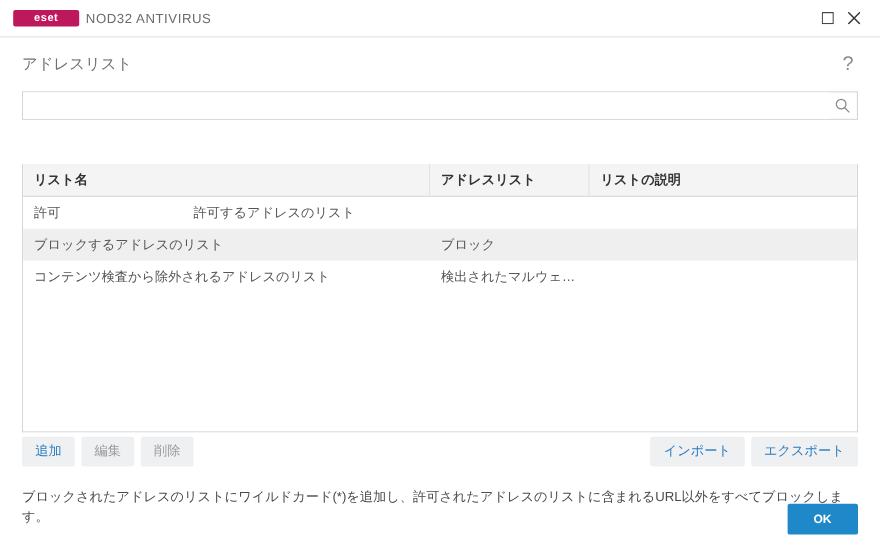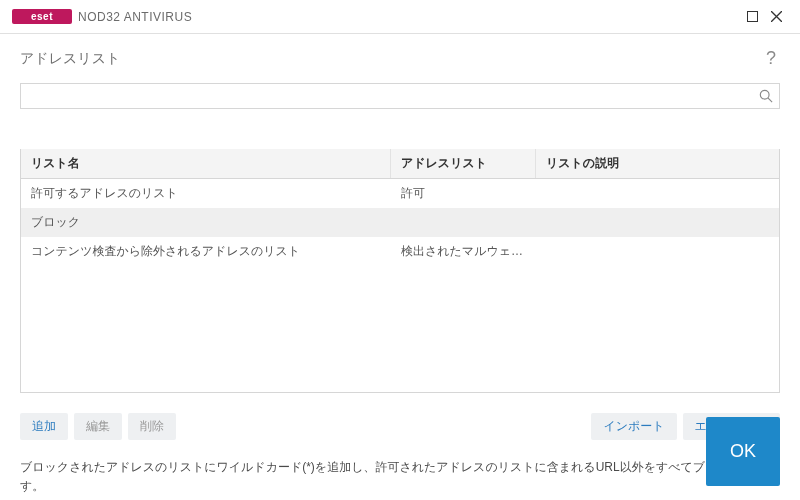--- a/index.html
+++ b/index.html
@@ -23,27 +23,27 @@
 .thead { display: flex; background: #f4f4f4; border-bottom: 1px solid #d6d6d6; }
 .th { padding: 6px 10px; font-size: 12px; color: #333; font-weight: bold; border-right: 1px solid #e2e2e2; }
 .th:last-child { border-right: none; }
 .col-name { flex: 0 0 370px; }
 .col-type { flex: 0 0 145px; }
 .col-desc { flex: 1; }
 .tbody { height: 213px; overflow-y: auto; background: #fff; }
 .tr { display: flex; padding: 4px 0; font-size: 12px; color: #555; }
 .tr.selected { background: #efefef; }
 .td { padding: 2px 10px; overflow: hidden; text-overflow: ellipsis; white-space: nowrap; }
-.actions { display: flex; align-items: flex-end; margin-top: 20px; gap: 6px; }
+.actions { display: flex; align-items: flex-end; margin-top: 4px; gap: 6px; }
 .actions-spacer { flex: 1; }
 .btn-flat { background: #eef0f2; border: none; padding: 5px 12px; font-size: 12px; color: #2b7bbf; cursor: pointer; border-radius: 2px; }
 .btn-flat.disabled { color: #9a9a9a; cursor: default; }
 .hint { padding: 18px 20px 0 20px; font-size: 12px; color: #4a4a4a; line-height: 1.6; }
 .footer { position: absolute; bottom: 14px; right: 20px; display: flex; gap: 10px; }
-.btn-primary { background: #1e88c9; color: #fff; border: none; padding: 24px 24px; font-size: 18px; cursor: pointer; border-radius: 2px; font-weight: normal; }
+.btn-primary { background: #1e88c9; color: #fff; border: none; padding: 8px 24px; font-size: 11px; cursor: pointer; border-radius: 2px; font-weight: bold; }
 .btn-secondary { background: #eef0f2; color: #2b7bbf; border: none; padding: 8px 18px; font-size: 13px; cursor: pointer; border-radius: 2px; }
 </style>
 </head>
 <body>
 
 <div class="titlebar">
   <span class="brand-logo">eset</span>
   <span class="brand-text">NOD32 ANTIVIRUS</span>
   <div class="titlebar-spacer"></div>
   <div class="win-btn">
@@ -77,25 +77,26 @@
   </div>
 
   <div class="table">
     <div class="thead">
       <div class="th col-name">リスト名</div>
       <div class="th col-type">アドレスリスト</div>
       <div class="th col-desc">リストの説明</div>
     </div>
     <div class="tbody" id="tbody">
         <div class="tr">
+          <div class="td col-type">許可</div>
           <div class="td col-name">許可するアドレスのリスト</div>
-          <div class="td col-type">許可</div>
           <div class="td col-desc"></div>
         </div>
         <div class="tr selected">
+          <div class="td col-name">ブロックするアドレスのリスト</div>
           <div class="td col-type">ブロック</div>
           <div class="td col-desc"></div>
         </div>
         <div class="tr">
           <div class="td col-name">コンテンツ検査から除外されるアドレスのリスト</div>
           <div class="td col-type">検出されたマルウェアは無視...</div>
           <div class="td col-desc"></div>
         </div>
       </div>
   </div>

